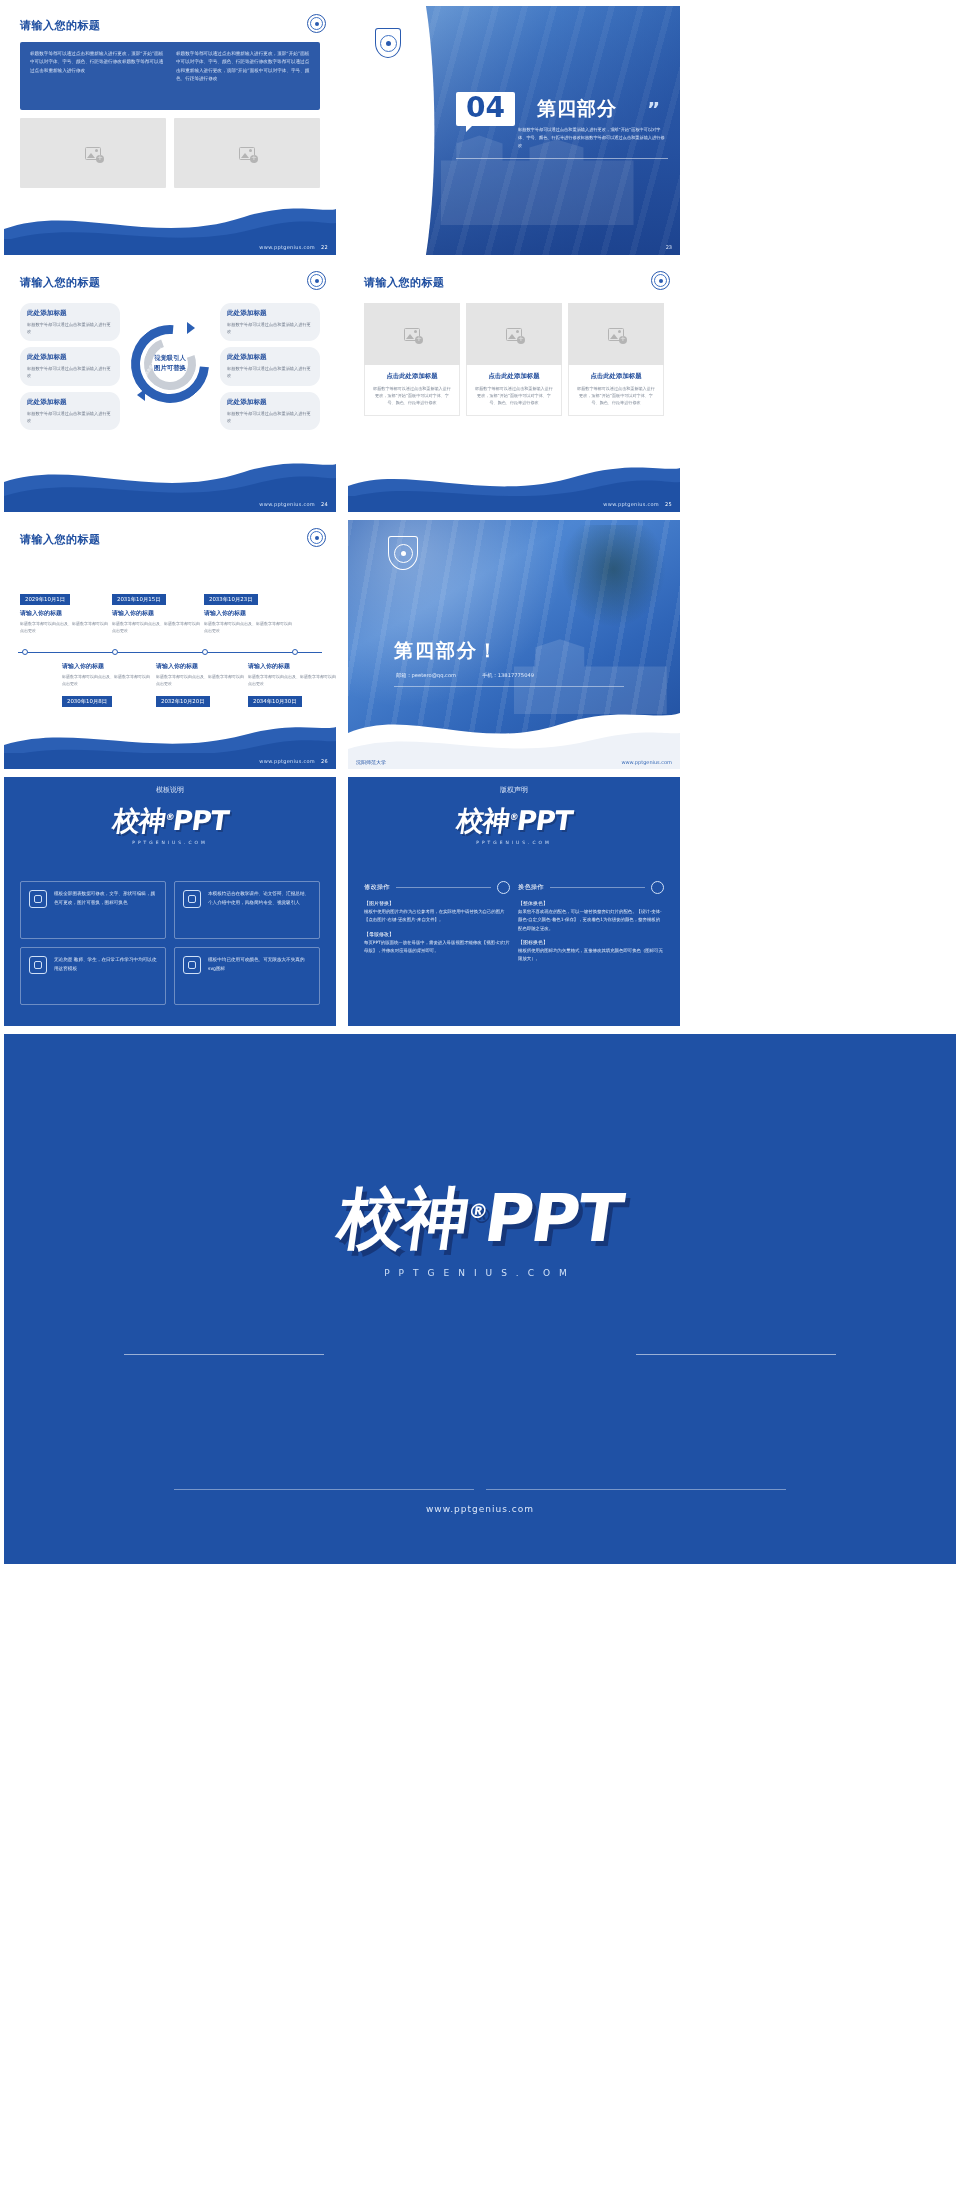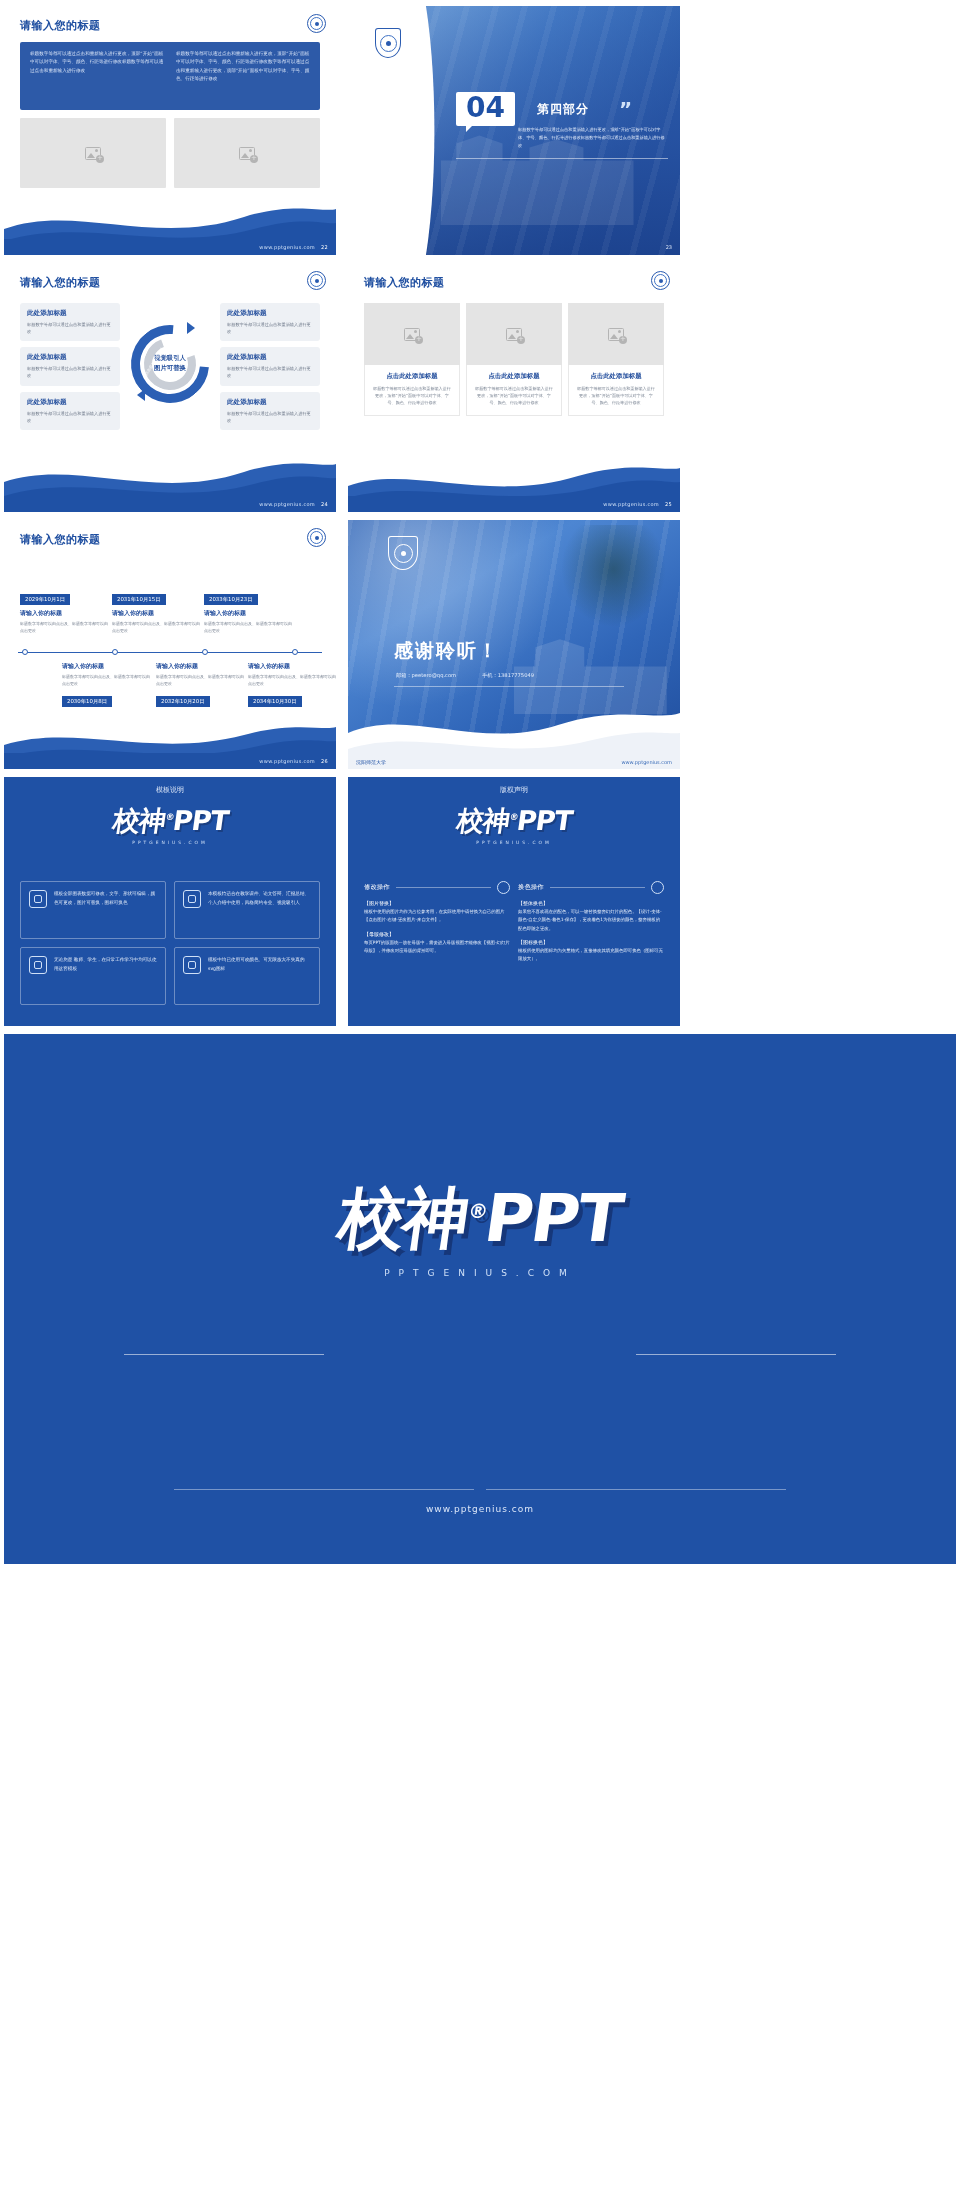--- a/index.html
+++ b/index.html
@@ -98,32 +98,32 @@
   .s23 .crest::after { content: ""; position: absolute; width: 5px; height: 5px; background: #2a5bb0; border-radius: 50%; }
   .s23 .numblock { position: absolute; left: 108px; top: 86px; z-index: 4; display: flex; align-items: center; gap: 22px; }
   .s23 .num {
     background: #fff; color: #1f51a5; font-size: 28px; font-weight: bold;
     padding: 2px 10px 4px; border-radius: 2px; position: relative; line-height: 1;
   }
   .s23 .num::after {
     content: ""; position: absolute; left: 10px; bottom: -6px; width: 0; height: 0;
     border-left: 7px solid #fff; border-bottom: 7px solid transparent;
   }
-  .s23 .sect { color: #fff; font-size: 12px; font-weight: bold; letter-spacing: 1px; }
+  .s23 .sect { color: #fff; font-size: 19px; font-weight: bold; letter-spacing: 1px; }
   .s23 .quote { color: #cfe0f7; font-size: 20px; font-weight: bold; margin-left: 8px; }
   .s23 .subtext {
     position: absolute; left: 170px; top: 120px; width: 150px; color: #e3ecfb;
     font-size: 4.2px; line-height: 1.85; z-index: 4;
   }
   .s23 .rule { position: absolute; left: 108px; top: 152px; width: 212px; height: 1px; background: rgba(255,255,255,.5); z-index: 4; }
   .s23 .pgnum { position: absolute; right: 8px; bottom: 5px; color: #dbe6f8; font-size: 5px; }
 
   
   .s24 .col { position: absolute; top: 40px; width: 100px; }
-  .s24 .cell { background: #eef1f5; padding: 6px 7px; margin-bottom: 6px; border-radius: 3px; }
+  .s24 .cell { background: #eef1f5; padding: 6px 7px; margin-bottom: 6px; border-radius: 11px; }
   .s24 .cell h4 { font-size: 6.6px; color: #1f4b9b; margin-bottom: 3px; font-weight: bold; }
   .s24 .cell p { font-size: 4.2px; color: #6b7687; line-height: 1.7; }
   .s24 .ring { position: absolute; left: 127px; top: 62px; width: 78px; height: 78px; }
   .s24 .ring .outer {
     position: absolute; inset: 0; border-radius: 50%;
     border: 9px solid #2b5fb4; border-right-color: transparent; transform: rotate(-40deg);
   }
   .s24 .ring .inner {
     position: absolute; inset: 13px; border-radius: 50%;
     border: 8px solid #c9ced6; border-top-color: transparent; transform: rotate(25deg);
@@ -457,21 +457,21 @@
       <span class="pg">26</span>
     </div>
   </div>
 
   <div class="slide s27">
     <div class="sky"></div>
     <div class="tree"></div>
     <div class="bldg2"></div>
     <div class="crest2"></div>
 
-    <div class="thanks">感谢聆听！</div>
+    <div class="thanks">第四部分！</div>
     <div class="contact">
       <span>邮箱：peetero@qq.com</span>
       <span>手机：13817775049</span>
     </div>
     <div class="cline"></div>
 
     <div class="wave-bottom" style="height:66px;">
       <svg viewBox="0 0 332 66" preserveAspectRatio="none">
         <path d="M0,30 C60,4 130,48 210,22 C270,2 310,18 332,10 L332,66 L0,66 Z" fill="#ffffff"></path>
         <path d="M0,46 C70,24 150,60 240,38 C296,24 320,32 332,30 L332,66 L0,66 Z" fill="#eef2f8"></path>

